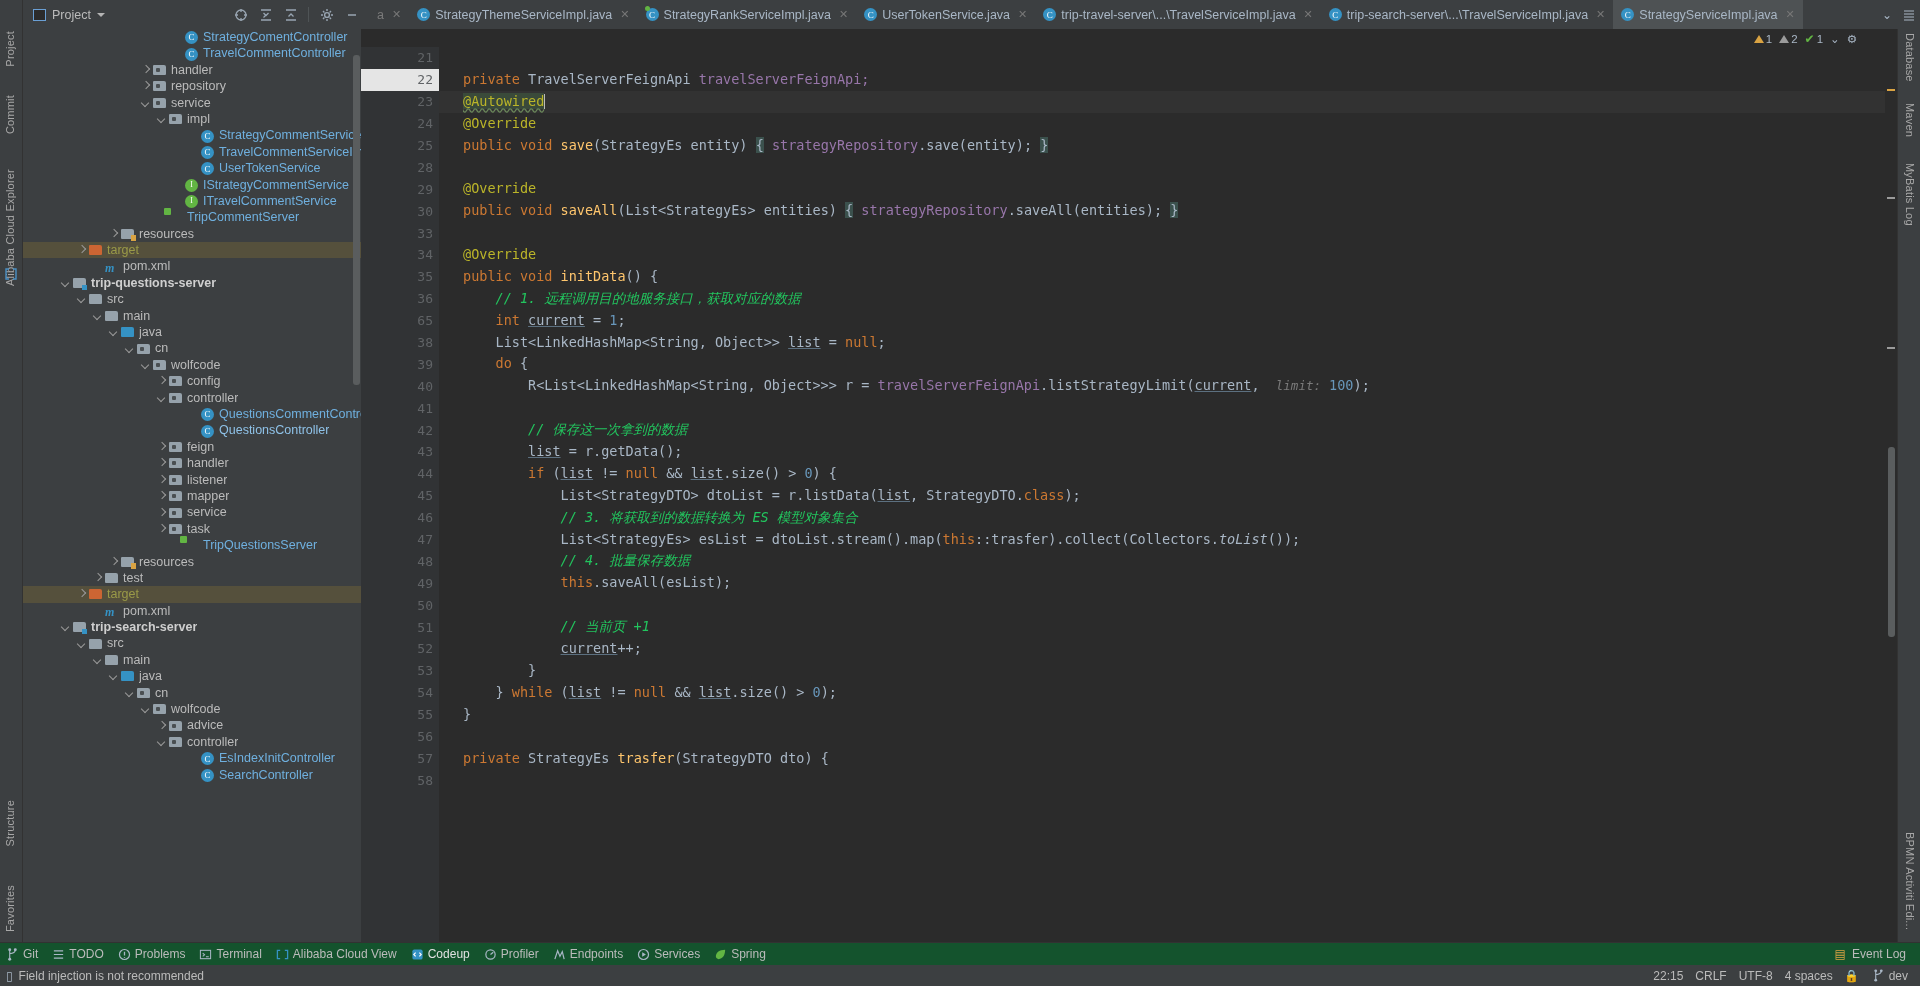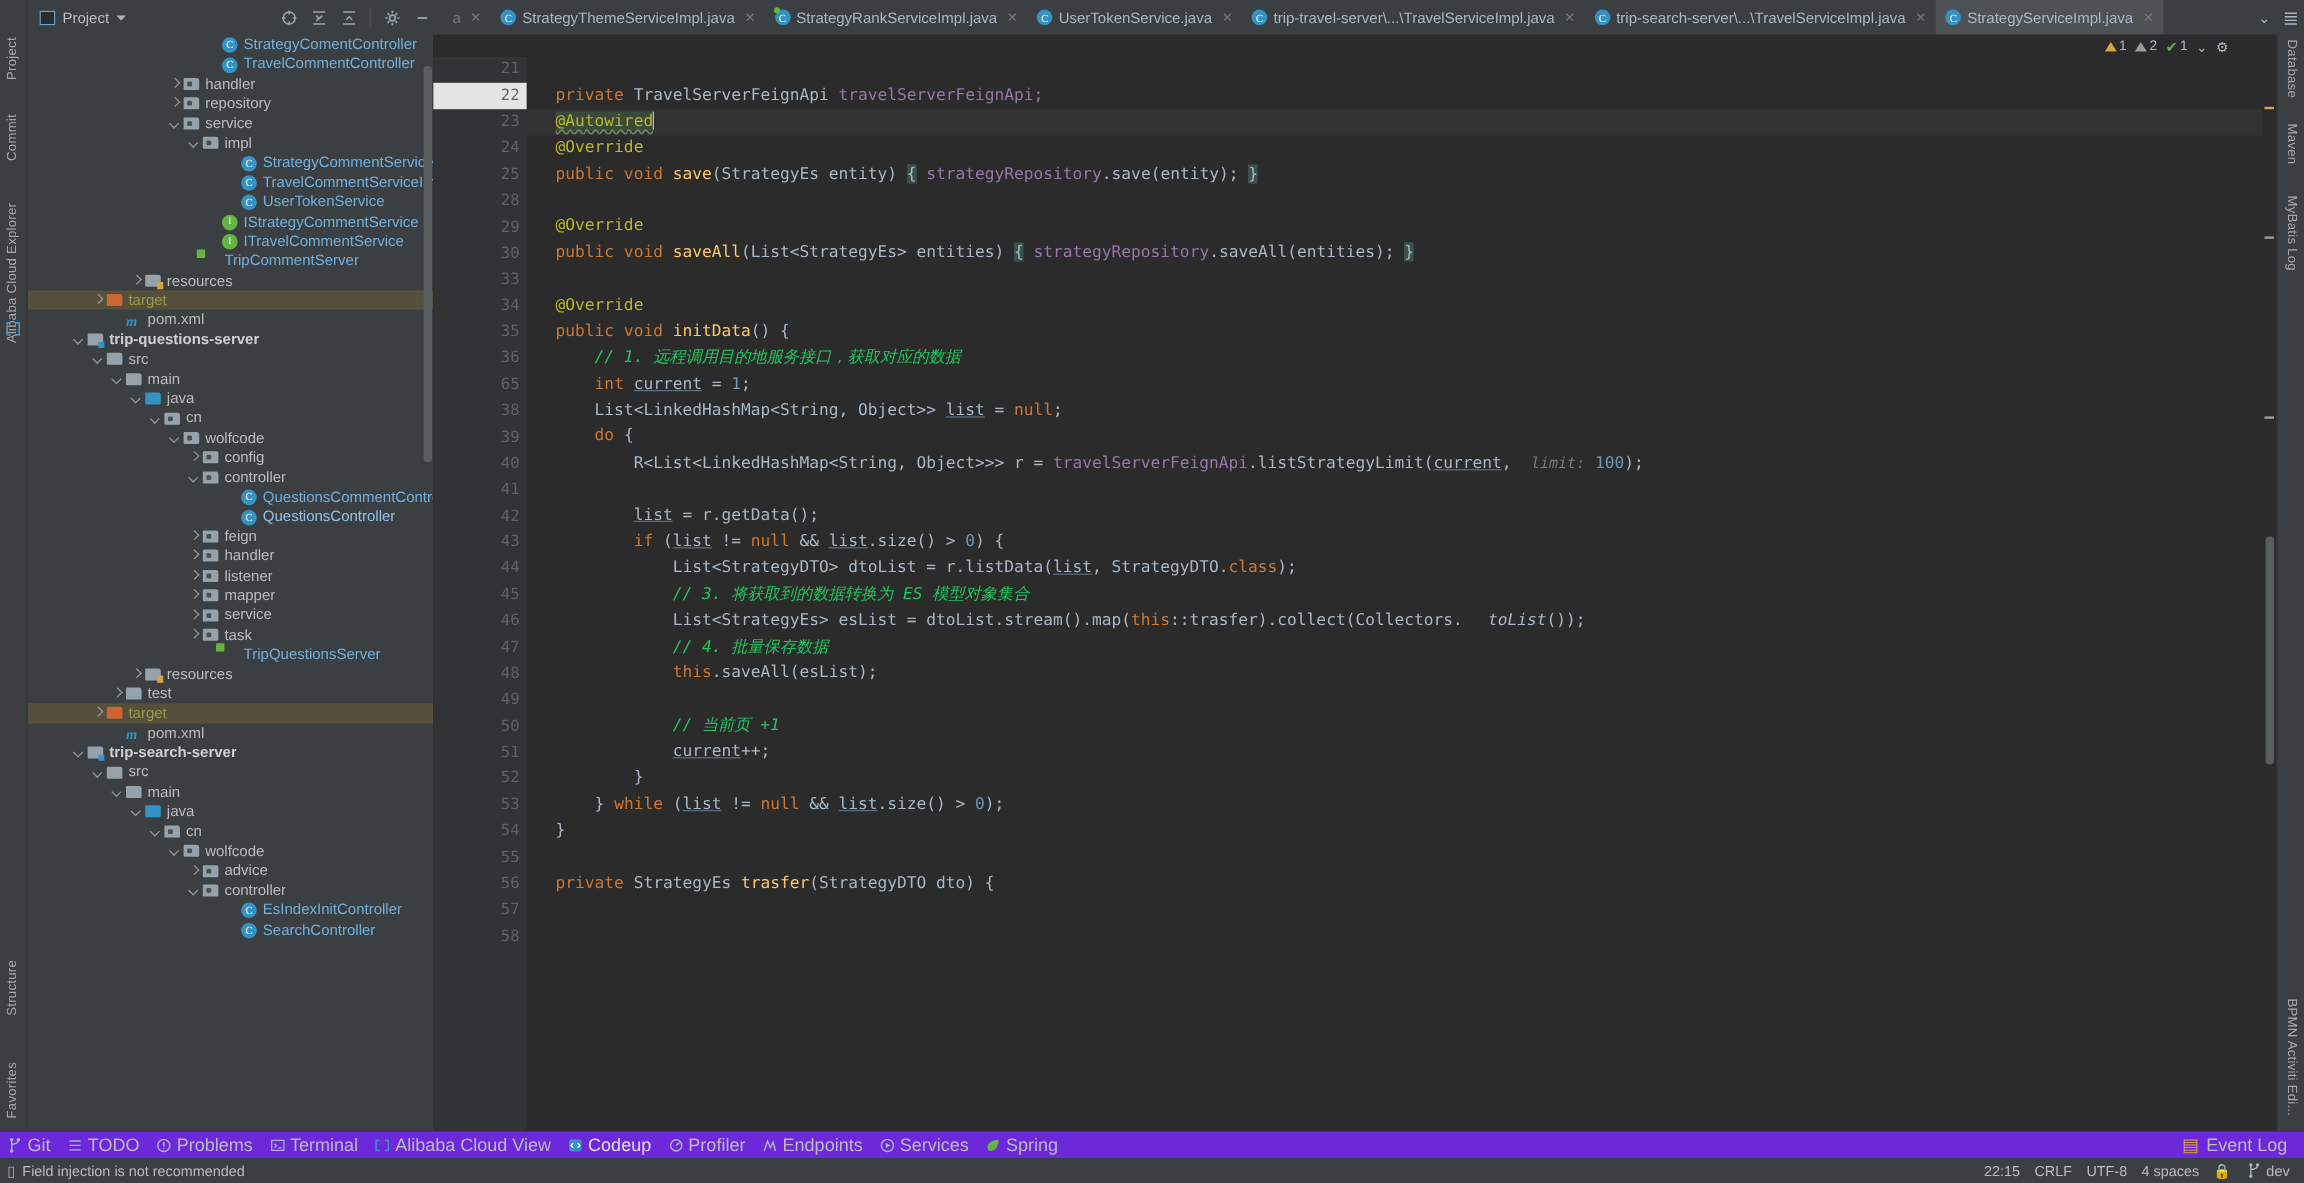--- a/index.html
+++ b/index.html
@@ -93,22 +93,22 @@
   .hint{color:#7a7a7a;font-style:italic;font-size:12.5px;margin-top:36px;}
   .brace-hl{background:#3b514d;}
   .caretbar{display:inline-block;width:1px;height:15px;background:#bbb;vertical-align:-3px;}
   .squig{text-decoration:underline;text-decoration-style:wavy;text-decoration-color:#6a8759;text-underline-offset:2px;}
 
   .scrollmarks{position:absolute;right:0;top:0;width:12px;height:100%;background:#2b2b2b;}
   .sm{position:absolute;right:2px;width:8px;height:2px;}
   .edscroll{position:absolute;right:2px;width:7px;background:#5a5d5e;border-radius:3px;}
 
   
-  .toolbar{height:22px;background:#6d28d9;display:flex;align-items:center;gap:14px;padding:0 6px;
-           border-top:1px solid #323232;font-size:15px;color:#bbb;flex:0 0 22px;}
+  .toolbar{height:22px;background:#14532d;display:flex;align-items:center;gap:14px;padding:0 6px;
+           border-top:1px solid #323232;font-size:12px;color:#bbb;flex:0 0 22px;}
   .tbitem{display:flex;align-items:center;gap:4px;white-space:nowrap;}
   .tbitem.act{color:#e0e0e0;}
   .tbright{margin-left:auto;display:flex;align-items:center;gap:6px;padding-right:8px;}
   .statusbar{height:21px;background:#3c3f41;display:flex;align-items:center;padding:0 6px;font-size:12px;color:#bbb;flex:0 0 21px;}
   .sbright{margin-left:auto;display:flex;align-items:center;gap:12px;padding-right:6px;}
   .gicon{display:inline-block;width:13px;height:13px;}
 </style>
 </head>
 <body>
 
@@ -759,25 +759,26 @@
               <div class="cline"><span class="kw">public void </span><span class="mth">saveAll</span><span class="typ">(List&lt;StrategyEs&gt; entities) </span><span class="brace-hl">{</span><span class="typ"> </span><span class="fld">strategyRepository</span><span class="typ">.saveAll(entities); </span><span class="brace-hl">}</span></div>
               <div class="cline">&nbsp;</div>
               <div class="cline"><span class="ann">@Override</span></div>
               <div class="cline"><span class="kw">public void </span><span class="mth">initData</span><span class="typ">() {</span></div>
               <div class="cline"><span class="cmt">    // 1. 远程调用目的地服务接口，获取对应的数据</span></div>
               <div class="cline"><span class="typ">    </span><span class="kw">int </span><span class="und">current</span><span class="typ"> = </span><span class="num">1</span><span class="typ">;</span></div>
               <div class="cline"><span class="typ">    List&lt;LinkedHashMap&lt;String, Object&gt;&gt; </span><span class="und">list</span><span class="typ"> = </span><span class="kw">null</span><span class="typ">;</span></div>
               <div class="cline"><span class="typ">    </span><span class="kw">do </span><span class="typ">{</span></div>
               <div class="cline"><span class="typ">        R&lt;List&lt;LinkedHashMap&lt;String, Object&gt;&gt;&gt; r = </span><span class="fld">travelServerFeignApi</span><span class="typ">.listStrategyLimit(</span><span class="und">current</span><span class="typ">,  </span><span class="hint">limit:</span><span class="typ"> </span><span class="num">100</span><span class="typ">);</span></div>
               <div class="cline">&nbsp;</div>
+              <div class="cline"><span class="cmt">        // 保存这一次拿到的数据</span></div>
               <div class="cline"><span class="typ">        </span><span class="und">list</span><span class="typ"> = r.getData();</span></div>
               <div class="cline"><span class="typ">        </span><span class="kw">if </span><span class="typ">(</span><span class="und">list</span><span class="typ"> != </span><span class="kw">null</span><span class="typ"> &amp;&amp; </span><span class="und">list</span><span class="typ">.size() &gt; </span><span class="num">0</span><span class="typ">) {</span></div>
               <div class="cline"><span class="typ">            List&lt;StrategyDTO&gt; dtoList = r.listData(</span><span class="und">list</span><span class="typ">, StrategyDTO.</span><span class="kw">class</span><span class="typ">);</span></div>
               <div class="cline"><span class="cmt">            // 3. 将获取到的数据转换为 ES 模型对象集合</span></div>
-              <div class="cline"><span class="typ">            List&lt;StrategyEs&gt; esList = dtoList.stream().map(</span><span class="kw">this</span><span class="typ">::trasfer).collect(Collectors.</span><span class="typ" style="font-style:italic;margin-left:21px;">toList</span><span class="typ">());</span></div>
+              <div class="cline"><span class="typ">            List&lt;StrategyEs&gt; esList = dtoList.stream().map(</span><span class="kw">this</span><span class="typ">::trasfer).collect(Collectors.</span><span class="typ" style="font-style:italic;">toList</span><span class="typ">());</span></div>
               <div class="cline"><span class="cmt">            // 4. 批量保存数据</span></div>
               <div class="cline"><span class="typ">            </span><span class="kw">this</span><span class="typ">.saveAll(esList);</span></div>
               <div class="cline">&nbsp;</div>
               <div class="cline"><span class="cmt">            // 当前页 +1</span></div>
               <div class="cline"><span class="typ">            </span><span class="und">current</span><span class="typ">++;</span></div>
               <div class="cline"><span class="typ">        }</span></div>
               <div class="cline"><span class="typ">    } </span><span class="kw">while </span><span class="typ">(</span><span class="und">list</span><span class="typ"> != </span><span class="kw">null</span><span class="typ"> &amp;&amp; </span><span class="und">list</span><span class="typ">.size() &gt; </span><span class="num">0</span><span class="typ">);</span></div>
               <div class="cline"><span class="typ">}</span></div>
               <div class="cline">&nbsp;</div>
               <div class="cline"><span class="kw">private </span><span class="typ">StrategyEs </span><span class="mth">trasfer</span><span class="typ">(StrategyDTO dto) {</span></div>

